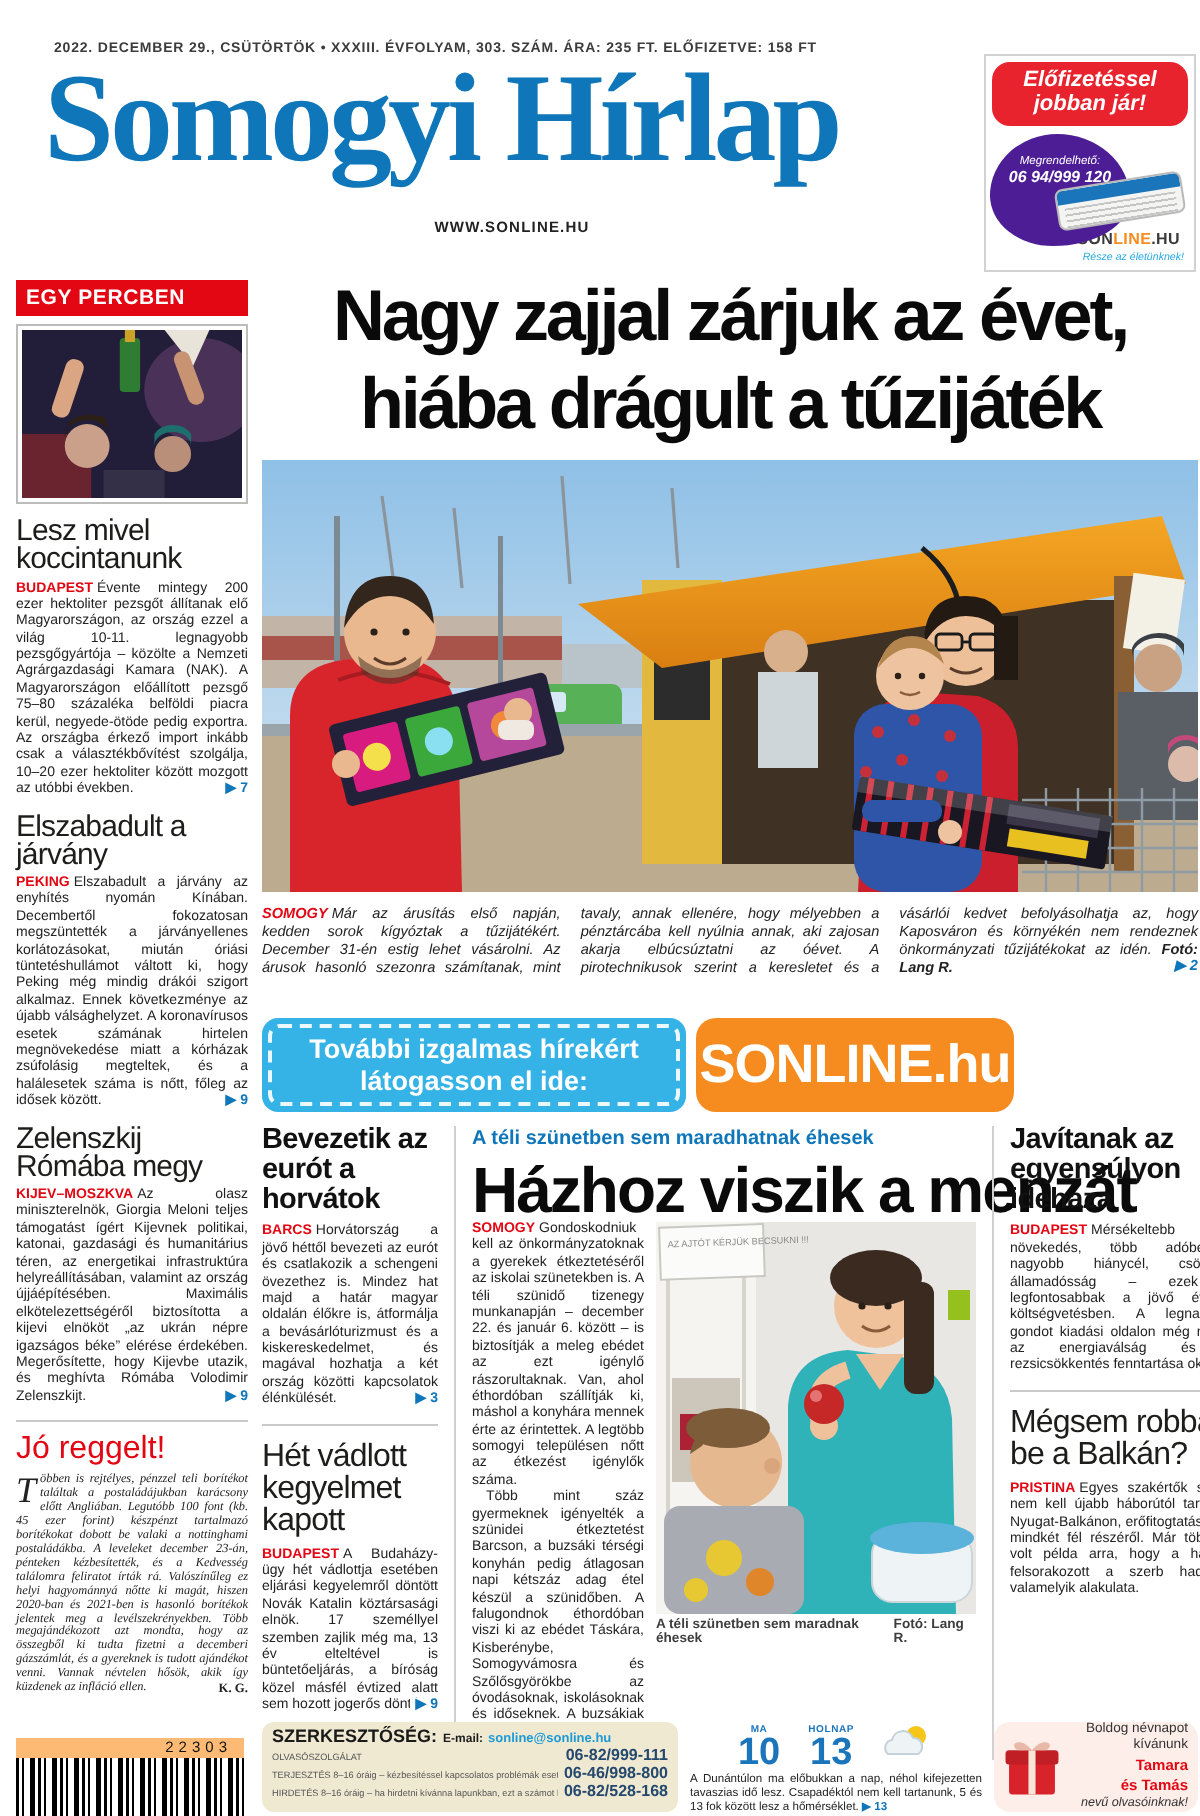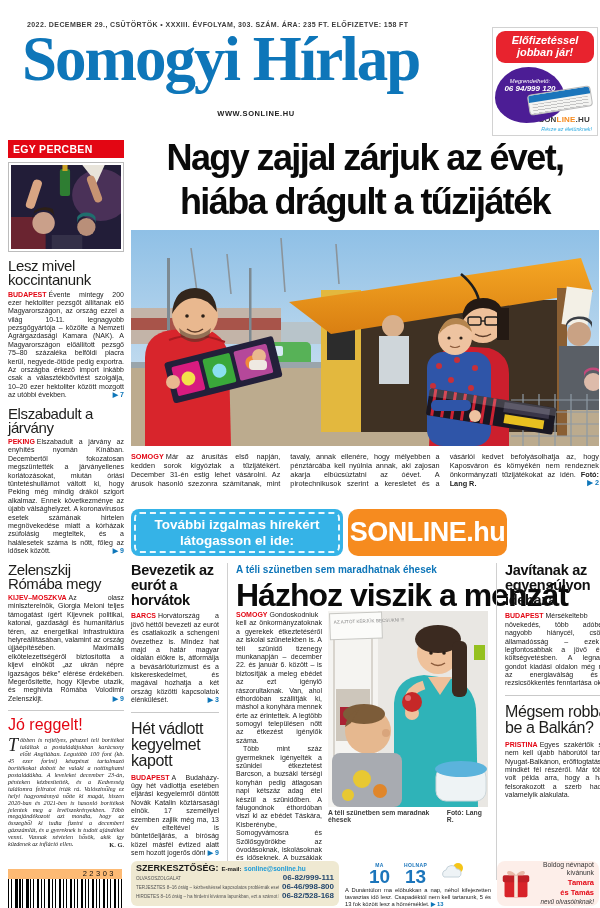--- a/index.html
+++ b/index.html
@@ -57,21 +57,21 @@
   .bc-bars { height:34px; margin-top:1px;
     background:repeating-linear-gradient(90deg,#000 0 1.5px,#fff 1.5px 3px,#000 3px 4px,#fff 4px 7px,#000 7px 9.5px,#fff 9.5px 11px); }
   .bc-num { font-family:"DejaVu Sans Mono", monospace; font-size:7.5px; letter-spacing:1.5px; text-align:center; color:#111; }
 
   
   .lead-headline { position:absolute; left:131px; top:136px; width:468px; text-align:center;
     font-size:36px; font-weight:bold; letter-spacing:-1.6px; line-height:1.22; color:#0a0a0a; }
   .lead-headline div { white-space:nowrap; }
   .lead-photo { position:absolute; left:131px; top:230px; width:468px; height:216px; }
   .lead-photo svg { display:block; width:100%; height:100%; }
-  .lead-caption { position:absolute; left:131px; top:452px; width:468px; }
+  .lead-caption { position:absolute; left:131px; top:452px; width:468px;font-style:italic; }
   .lead-caption .cols { column-count:3; column-gap:10px; font-size:7.3px; line-height:1.25; text-align:justify; color:#222; hyphens:auto; }
   .lead-caption .credit { font-weight:bold; }
   .lead-caption .pg { bottom:1px; }
 
   
   .promo { position:absolute; left:131px; top:509px; width:376px; height:47px; display:flex; }
   .promo-left { width:212px; background:#35b3e7; border-radius:8px; position:relative; display:flex;
     align-items:center; justify-content:center; color:#fff; font-weight:bold; font-size:13.5px;
     text-align:center; line-height:1.15; padding:0 14px; }
   .promo-left::after { content:""; position:absolute; inset:3px; border:2px dashed rgba(255,255,255,.9); border-radius:6px; }

